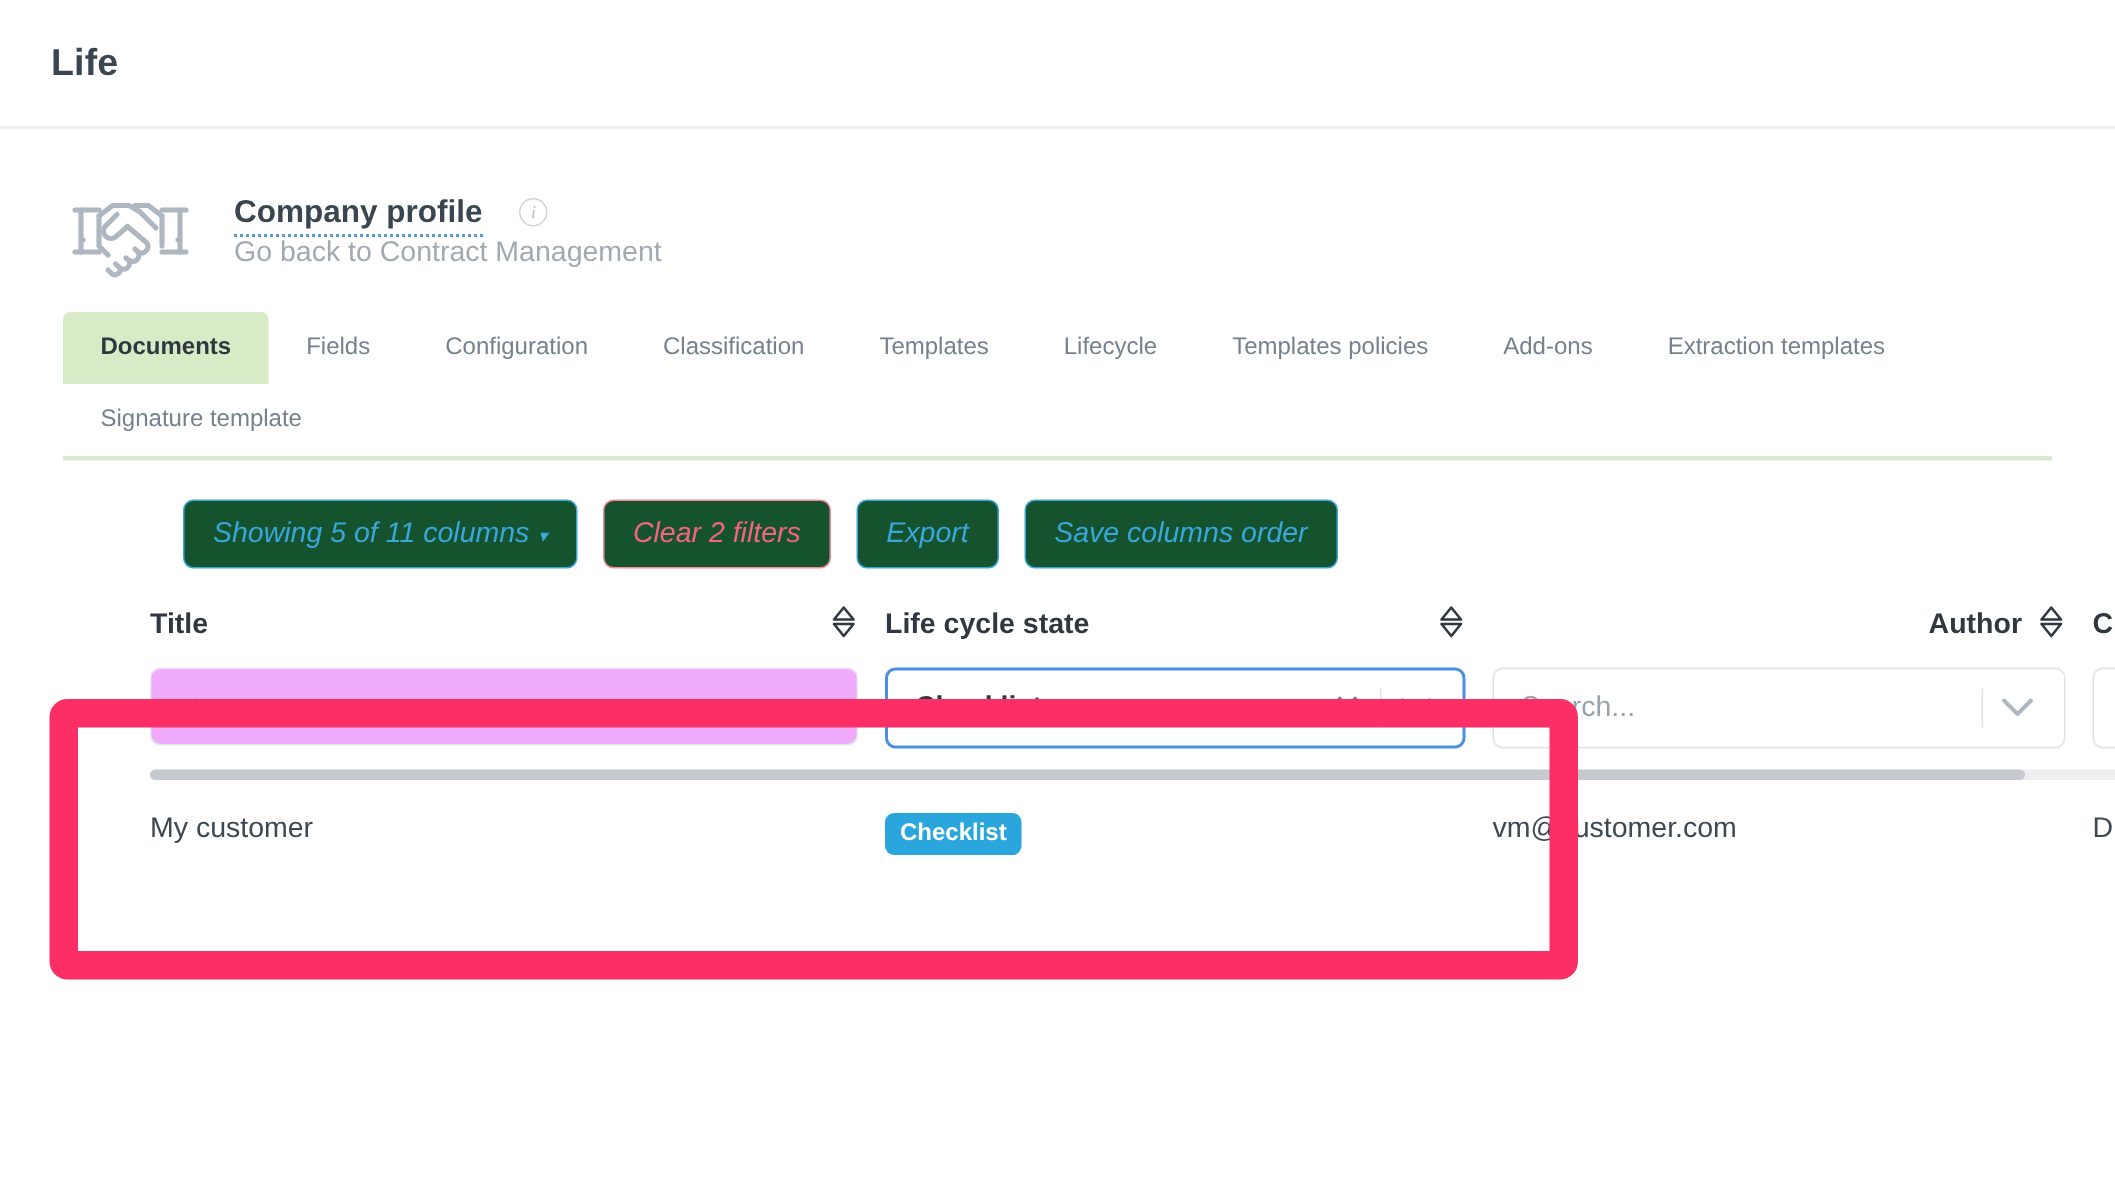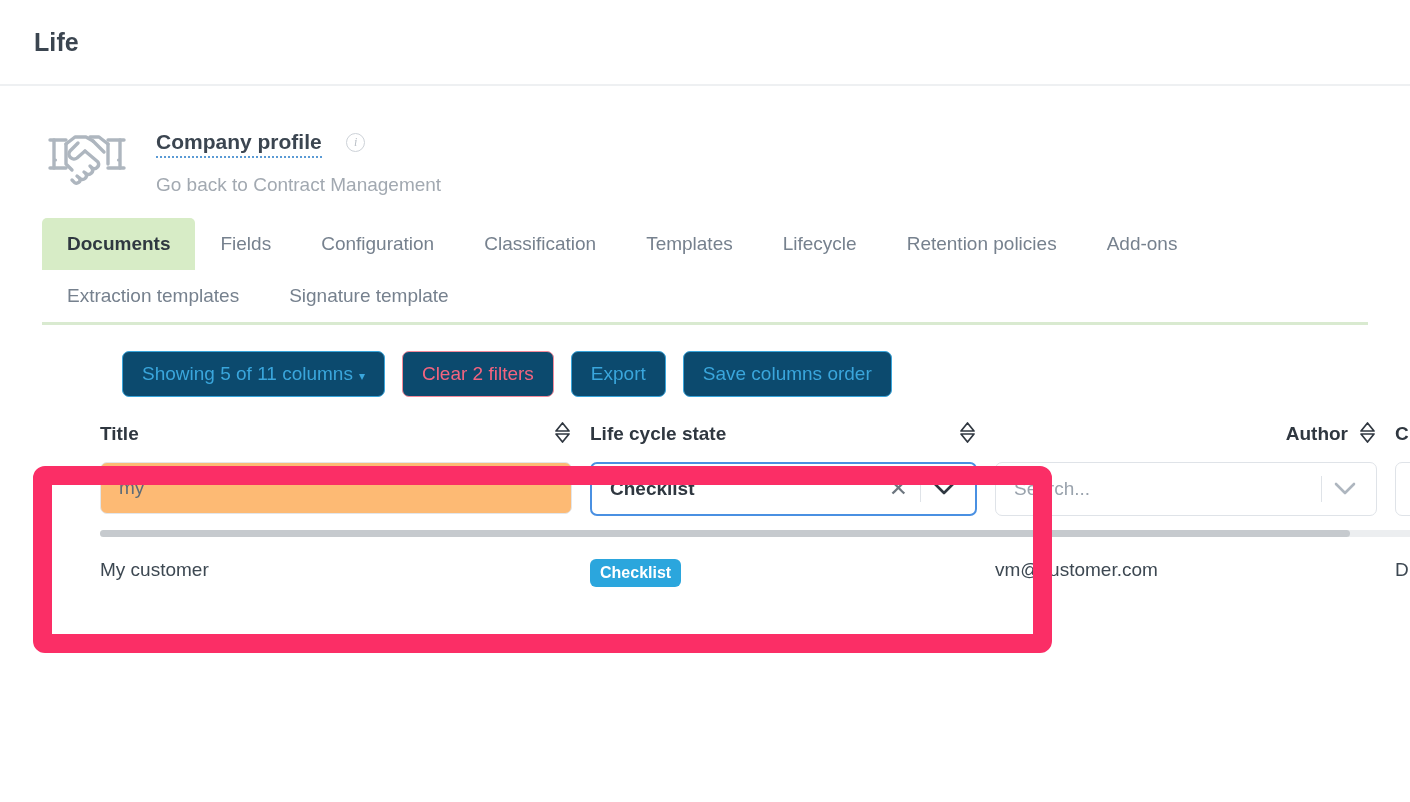--- a/index.html
+++ b/index.html
@@ -36,50 +36,50 @@
     border-bottom:2px dotted #5b9bd5;
     display:inline-block; padding-bottom:2px; cursor:pointer;
   }
   #entity-info-icon{
     display:inline-flex; align-items:center; justify-content:center;
     width:19px;height:19px;border:1.6px solid #cdd2d8;border-radius:50%;
     color:#b9bfc6;font-size:12px;font-style:italic;font-family:"Liberation Serif",serif;
     vertical-align:middle; margin-left:20px; margin-bottom:4px; cursor:pointer;
   }
   #entity-back{
-    margin-top:16px; font-size:19px; color:#a2a9b1;
+    margin-top:0; font-size:19px; color:#a2a9b1;
   }
 
   
   #tabs-wrap{
     margin:22px 42px 0 42px;
     border-bottom:3px solid #d9ead0;
     padding-bottom:0;
   }
   #tabs{
     display:flex; flex-wrap:wrap; align-items:flex-start;
     max-width:1340px;
   }
   .tab{
-    font-size:19px; color:#76818e;
+    font-size:16px; color:#76818e;
     padding:15px 25px; cursor:pointer; white-space:nowrap;
     border-radius:5px 5px 0 0;
   }
   .tab.active{
     background:#d7ecc6; color:#2f3840; font-weight:bold;
   }
 
   
   #toolbar{
     display:flex; gap:17px; padding:26px 0 0 122px;
   }
   .tb-btn{
-    border:1.5px solid #39a5db; color:#3aa6dc; background:#0c4a6e;
+    border:1.5px solid #39a5db; color:#3aa6dc; background:#14532d;
     border-radius:7px; font-size:19px; padding:11px 19px;
-    cursor:pointer; white-space:nowrap; line-height:1.15;
+    cursor:pointer; white-space:nowrap; line-height:1.15;font-style:italic;
   }
   .tb-btn.danger{ border-color:#f48a9a; color:#f4647f; }
   .caret{ display:inline-block; margin-left:6px; font-size:12px; }
 
   
   #table-area{ position:relative; margin-top:6px; }
   #table{
     width:1118px; padding-left:100px;
   }
   .thead-row{ display:flex; }
@@ -88,21 +88,21 @@
     padding:18px 18px 14px 0; box-sizing:border-box;
   }
   .th-title{ font-size:19px; font-weight:bold; color:#2f3740; white-space:nowrap;}
   .sort-icon{ margin-left:10px; cursor:pointer; flex:0 0 auto;}
 
   .filter-row{ display:flex; }
   .filter-cell{ flex:0 0 auto; padding-right:18px; box-sizing:border-box; }
 
   .txt-input{
     width:100%; height:52px; border:1px solid #e3e6ea; border-radius:7px;
-    background:#fdba74; padding:0 18px; font-size:19px; color:#5d6b78;
+    background:#f0abfc; padding:0 18px; font-size:19px; color:#5d6b78;
     font-family:"Liberation Sans", sans-serif; outline:none;
   }
   .txt-input::placeholder{ color:#9aa3ad; }
 
   .select-box{
     width:100%; height:54px; border:1px solid #dfe3e8; border-radius:7px;
     background:#fff; display:flex; align-items:center; padding:0 8px 0 18px;
     font-size:19px; cursor:pointer;
   }
   .select-box.focused{ border:2px solid #4a90e2; }
@@ -181,21 +181,21 @@
 </div>
 
 <div id="tabs-wrap">
   <div id="tabs">
     <div class="tab active"><span>Documents</span></div>
     <div class="tab"><span>Fields</span></div>
     <div class="tab"><span>Configuration</span></div>
     <div class="tab"><span>Classification</span></div>
     <div class="tab"><span>Templates</span></div>
     <div class="tab"><span>Lifecycle</span></div>
-    <div class="tab"><span>Retention policies</span></div>
+    <div class="tab"><span>Templates policies</span></div>
     <div class="tab"><span>Add-ons</span></div>
     <div class="tab"><span>Extraction templates</span></div>
     <div class="tab"><span>Signature template</span></div>
   </div>
 </div>
 
 <div id="toolbar">
   <div class="tb-btn">
     <span>Showing 5 of 11 columns</span><span class="caret">▾</span>
   </div>

